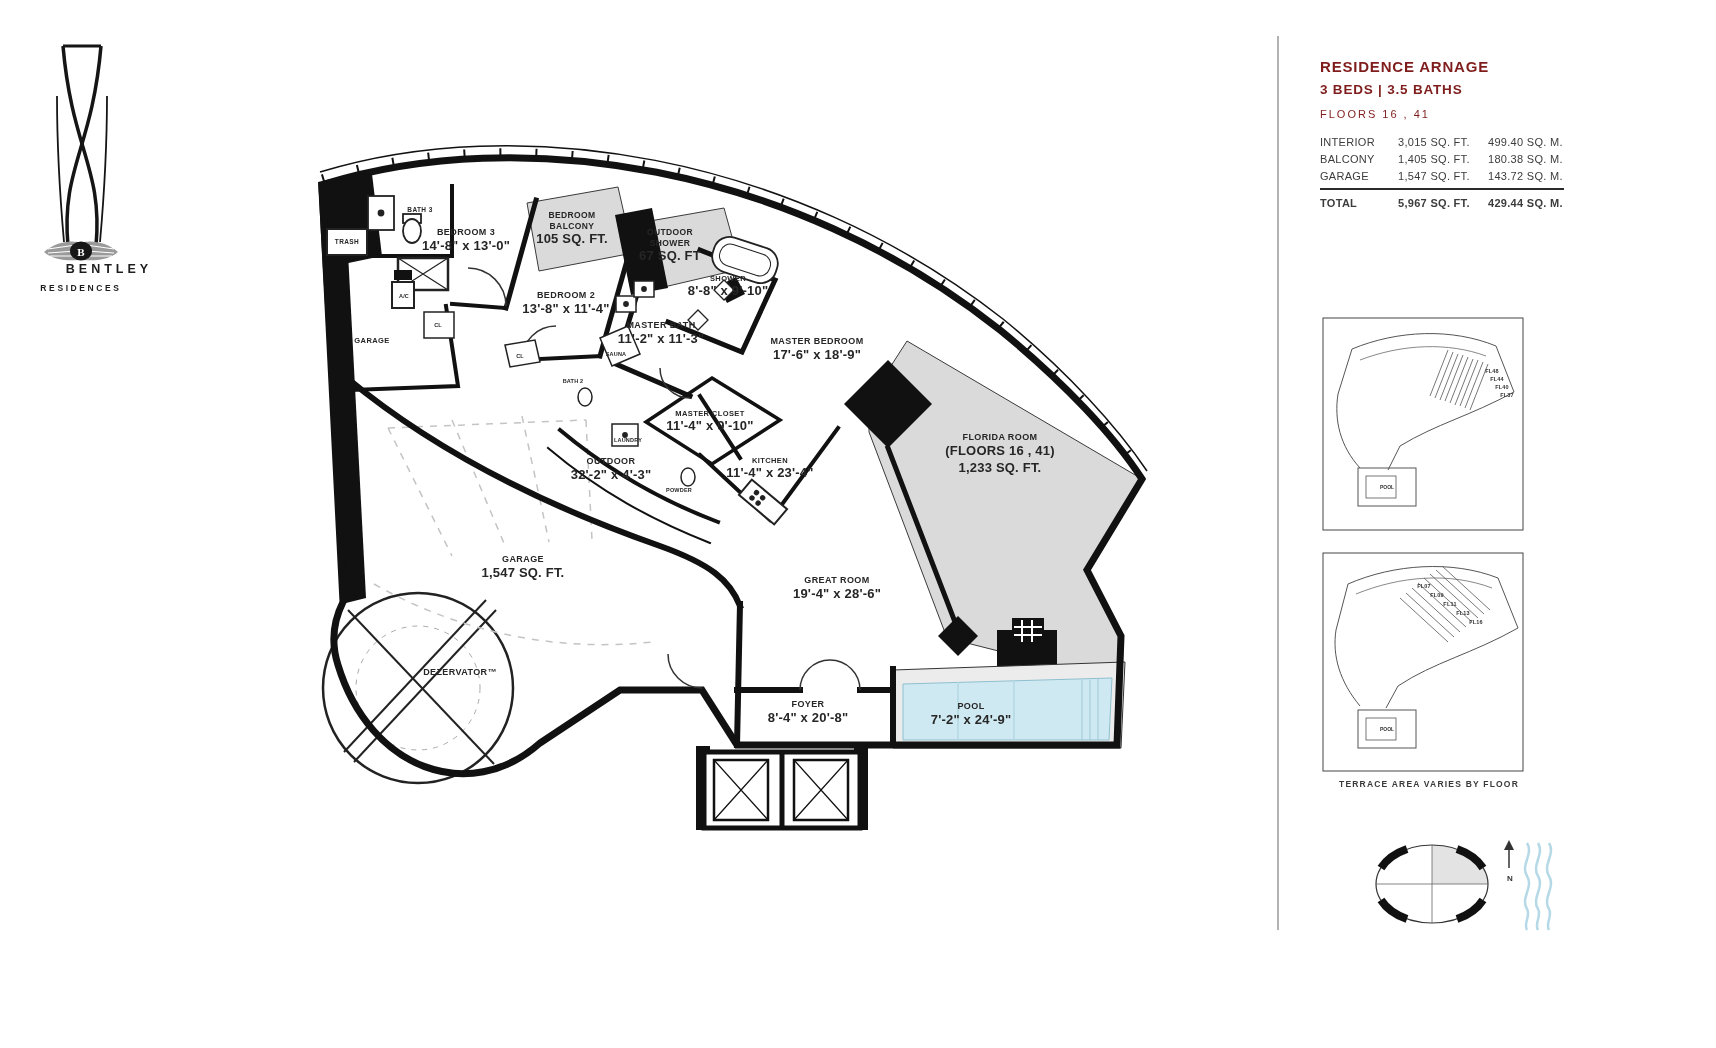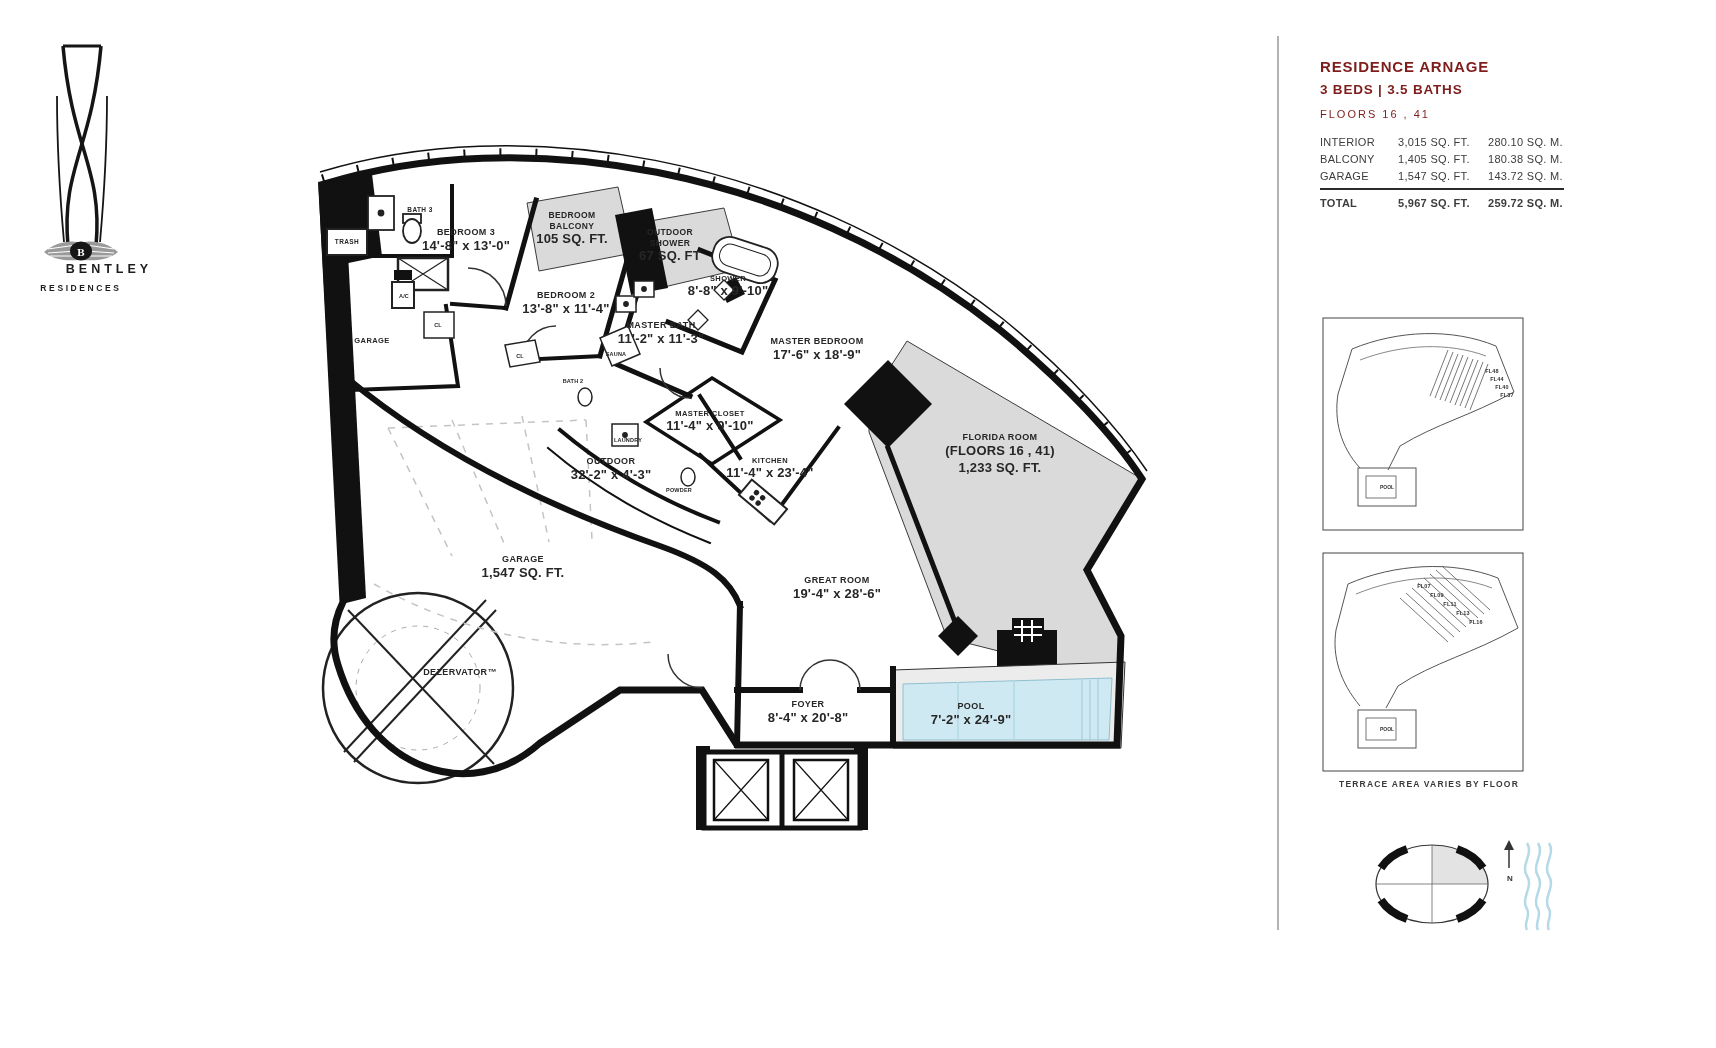--- a/index.html
+++ b/index.html
@@ -257,36 +257,36 @@
 <div class="brand-sub" style="left:81px;top:288px;">RESIDENCES</div>
 
 <div class="pt panel-title" style="top:58px;">RESIDENCE ARNAGE</div>
 <div class="pt panel-beds" style="top:82px;">3 BEDS | 3.5 BATHS</div>
 <div class="pt panel-floors" style="top:108px;">FLOORS 16 , 41</div>
 
 <div class="tbl">
   <div class="trow">
     <div class="c1">INTERIOR</div>
     <div class="c2">3,015 SQ. FT.</div>
-    <div class="c3">280.10 SQ. M.</div>
+    <div class="c3">499.40 SQ. M.</div>
   </div>
   <div class="trow">
     <div class="c1">BALCONY</div>
     <div class="c2">1,405 SQ. FT.</div>
     <div class="c3">180.38 SQ. M.</div>
   </div>
   <div class="trow">
     <div class="c1">GARAGE</div>
     <div class="c2">1,547 SQ. FT.</div>
     <div class="c3">143.72 SQ. M.</div>
   </div>
   <div class="trow total-row">
     <div class="c1">TOTAL</div>
     <div class="c2">5,967 SQ. FT.</div>
-    <div class="c3">259.72 SQ. M.</div>
+    <div class="c3">429.44 SQ. M.</div>
   </div>
 </div>
 
 <div class="fl" style="left:1492px;top:371px;">FL48</div>
 <div class="fl" style="left:1497px;top:379px;">FL44</div>
 <div class="fl" style="left:1502px;top:387px;">FL40</div>
 <div class="fl" style="left:1507px;top:395px;">FL37</div>
 <div class="poollbl" style="left:1387px;top:487px;">POOL</div>
 
 <div class="fl" style="left:1424px;top:586px;">FL07</div>

